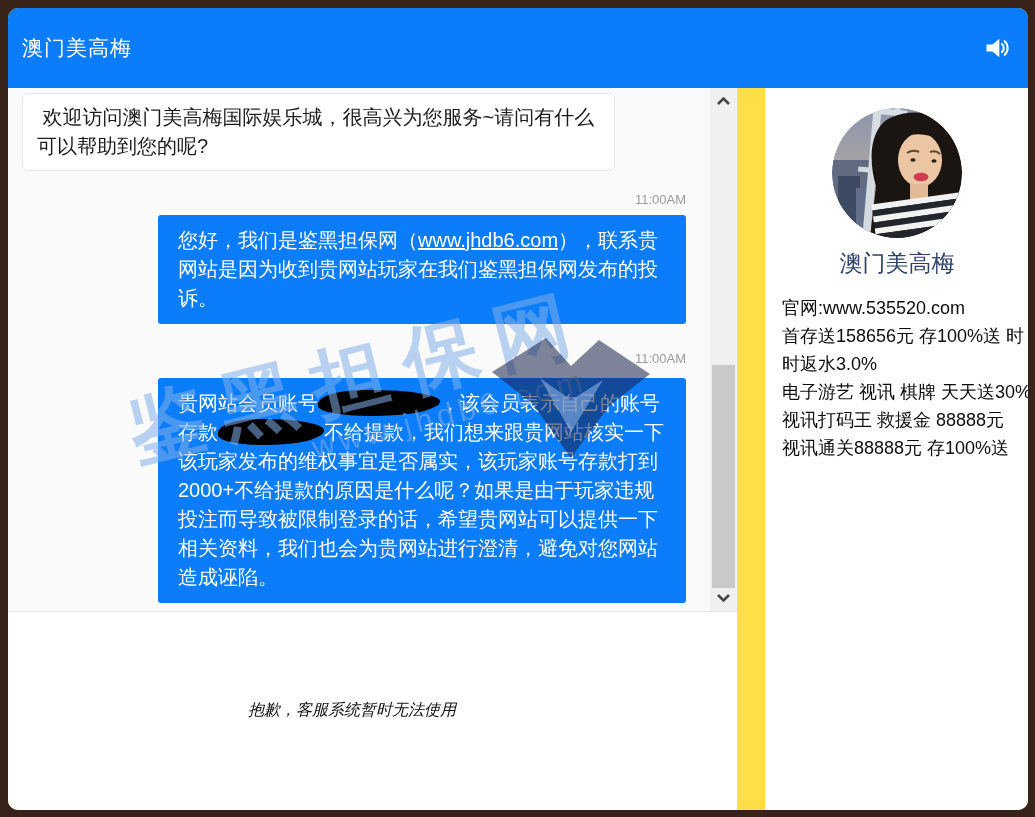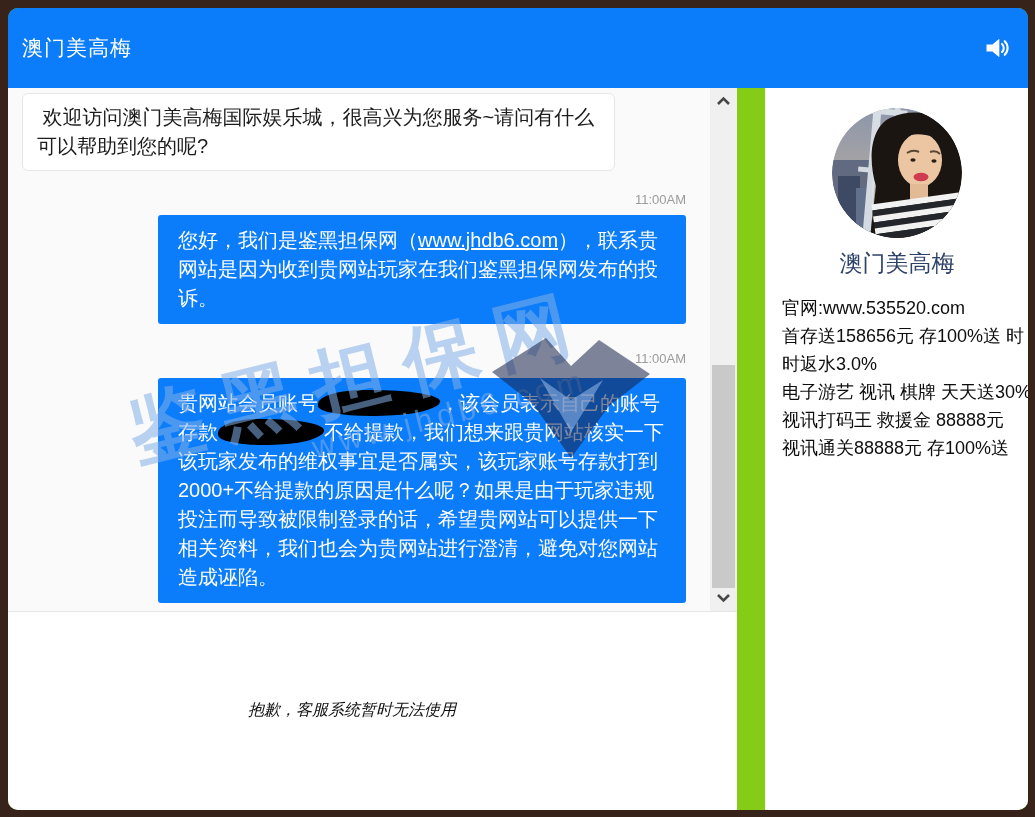--- a/index.html
+++ b/index.html
@@ -4,21 +4,21 @@
 <style>
   html,body{margin:0;padding:0;}
   body{
     width:1035px;height:817px;
     background:#38231a;
     font-family:"Liberation Sans","DejaVu Sans",sans-serif;
     position:relative;overflow:hidden;
   }
   .window{
     position:absolute;left:8px;top:8px;width:1020px;height:802px;
-    background:#84cc16;border-radius:10px;overflow:hidden;
+    background:#fde047;border-radius:10px;overflow:hidden;
   }
   
   .header{
     position:absolute;left:0;top:0;right:0;height:80px;
     background:#0b7cfa;
     display:flex;align-items:center;justify-content:space-between;
     padding:0 14px;box-sizing:border-box;
   }
   .header-title{color:#ffffff;font-size:21px;letter-spacing:1px;}
   .speaker-btn{width:34px;height:34px;display:flex;align-items:center;justify-content:center;cursor:pointer;}

